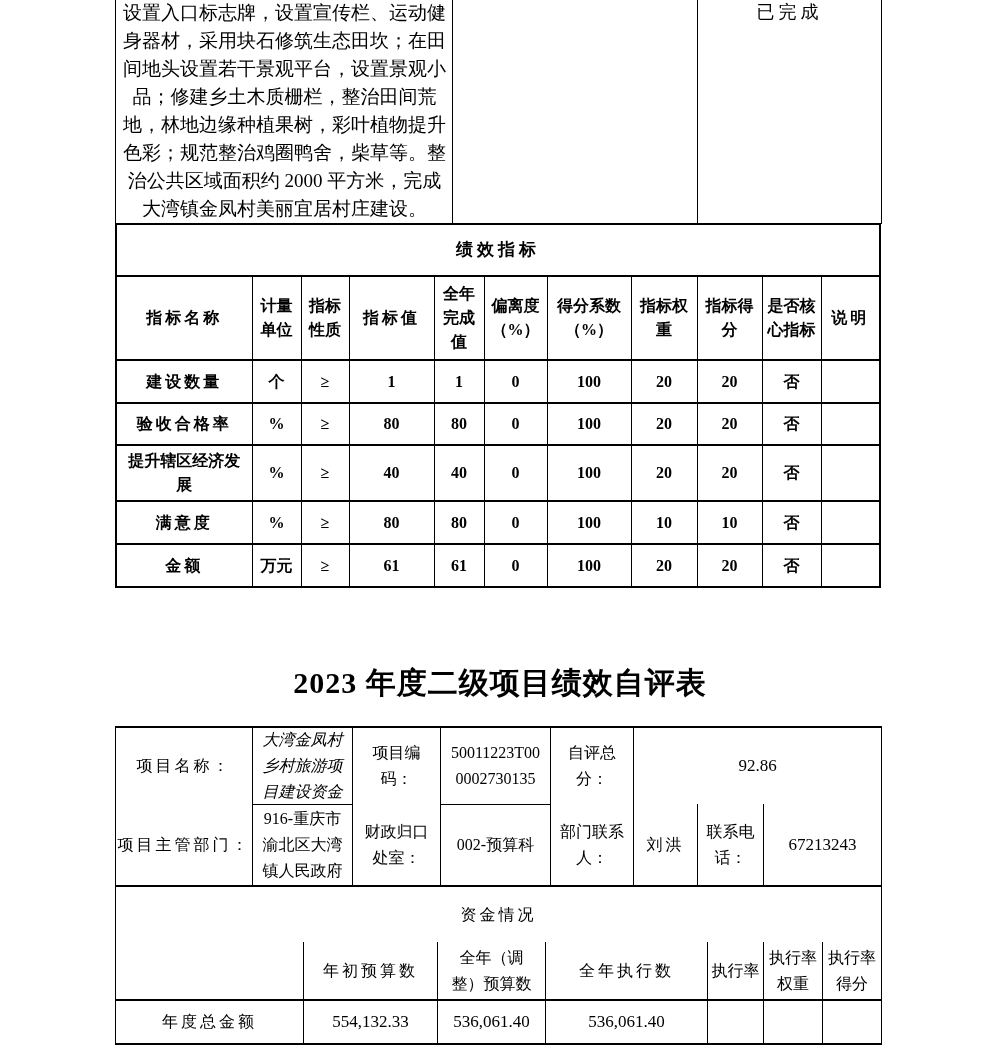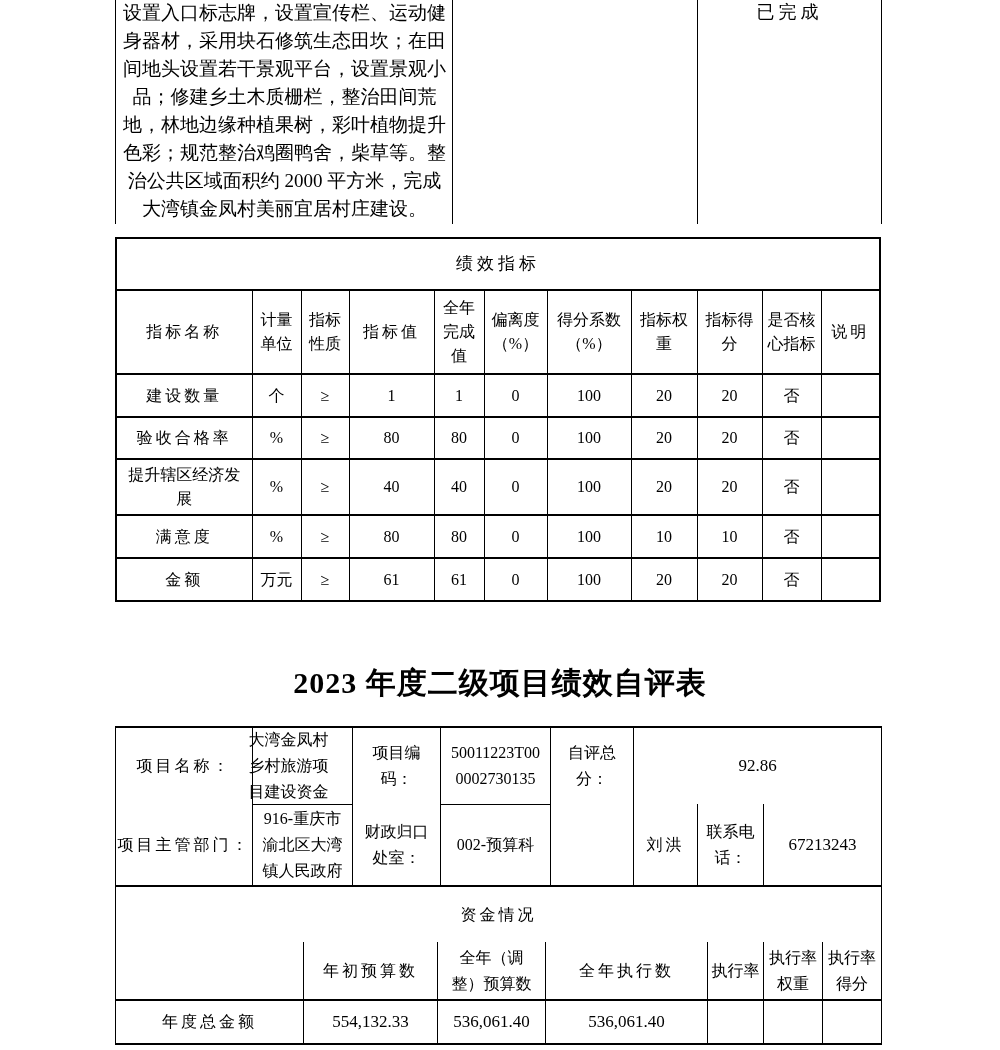--- a/index.html
+++ b/index.html
@@ -15,22 +15,22 @@
   .sp{letter-spacing:3px;}
   .w3{width:50px;margin:0 auto;}
   .w4{width:66px;margin:0 auto;}
   .w5{width:82px;margin:0 auto;}
   .desc-cell{position:absolute;left:117px;top:0;width:335px;height:222px;
              display:flex;align-items:center;justify-content:center;}
   .desc-text{width:332px;font-size:19px;line-height:28px;text-align:center;}
   .status-cell{position:absolute;left:698px;top:0;width:183px;height:222px;
                display:flex;justify-content:center;font-size:18px;letter-spacing:4px;}
   
-  table.perf{position:absolute;left:115px;top:237px;border-collapse:collapse;
-             table-layout:fixed;border:2px solid #000;}
+  table.perf{position:absolute;left:115px;top:223px;border-collapse:collapse;
+             table-layout:fixed;border:2px solid #000;font-weight:bold;}
   table.perf td{border-left:1px solid #000;border-right:1px solid #000;
                 border-top:2px solid #000;border-bottom:2px solid #000;
                 text-align:center;vertical-align:middle;padding:0;font-size:16px;line-height:24px;}
   table.perf td.sec{font-size:17px;letter-spacing:4px;}
   .hw{margin:0 auto;}
   .page-title{position:absolute;left:0;top:654;width:1000px;text-align:center;
               font-size:30px;font-weight:bold;line-height:58px;letter-spacing:1px;}
   .code-val{width:96px;word-break:break-all;font-size:16px;line-height:26px;}
   .num{font-size:17px;}
 </style>
@@ -178,21 +178,21 @@
   <div class="vl" style="left:252px;top:726px;height:161px;"></div>
   <div class="vl" style="left:352px;top:726px;height:161px;"></div>
   <div class="vl" style="left:440px;top:726px;height:161px;"></div>
   <div class="vl" style="left:550px;top:726px;height:161px;"></div>
   <div class="vl" style="left:633px;top:726px;height:161px;"></div>
   <div class="vl" style="left:881px;top:726px;height:161px;"></div>
   <div class="vl" style="left:697px;top:804px;height:83px;"></div>
   <div class="vl" style="left:763px;top:804px;height:83px;"></div>
 
   <div class="acell sp" style="left:116px;top:727px;width:136px;height:77px;">项目名称：</div>
-  <div class="acell" style="left:239px;top:727px;width:99px;height:77px;">
+  <div class="acell" style="left:253px;top:727px;width:99px;height:77px;font-style:italic;">
     <div class="w5">大湾金凤村乡村旅游项目建设资金</div>
   </div>
   <div class="acell" style="left:353px;top:727px;width:87px;height:77px;">
     <div class="w3">项目编码：</div>
   </div>
   <div class="acell" style="left:441px;top:727px;width:109px;height:77px;">
     <div class="code-val">50011223T000002730135</div>
   </div>
   <div class="acell" style="left:551px;top:727px;width:82px;height:77px;">
     <div class="w3">自评总分：</div>
@@ -200,20 +200,23 @@
   <div class="acell num" style="left:634px;top:727px;width:247px;height:77px;">92.86</div>
 
   <div class="acell sp" style="left:116px;top:805px;width:136px;height:80px;">项目主管部门：</div>
   <div class="acell" style="left:253px;top:805px;width:99px;height:80px;">
     <div class="w5">916-重庆市渝北区大湾镇人民政府</div>
   </div>
   <div class="acell" style="left:353px;top:805px;width:87px;height:80px;">
     <div class="w4">财政归口处室：</div>
   </div>
   <div class="acell" style="left:441px;top:805px;width:109px;height:80px;">002-预算科</div>
+  <div class="acell" style="left:551px;top:805px;width:82px;height:80px;">
+    <div class="w4">部门联系人：</div>
+  </div>
   <div class="acell sp" style="left:634px;top:805px;width:63px;height:80px;">刘洪</div>
   <div class="acell" style="left:698px;top:805px;width:65px;height:80px;">
     <div class="w3">联系电话：</div>
   </div>
   <div class="acell num" style="left:764px;top:805px;width:117px;height:80px;">67213243</div>
 
   <div class="vl" style="left:115px;top:887px;height:158px;"></div>
   <div class="vl" style="left:881px;top:887px;height:158px;"></div>
   <div class="vl" style="left:303px;top:942px;height:103px;"></div>
   <div class="vl" style="left:437px;top:942px;height:103px;"></div>

